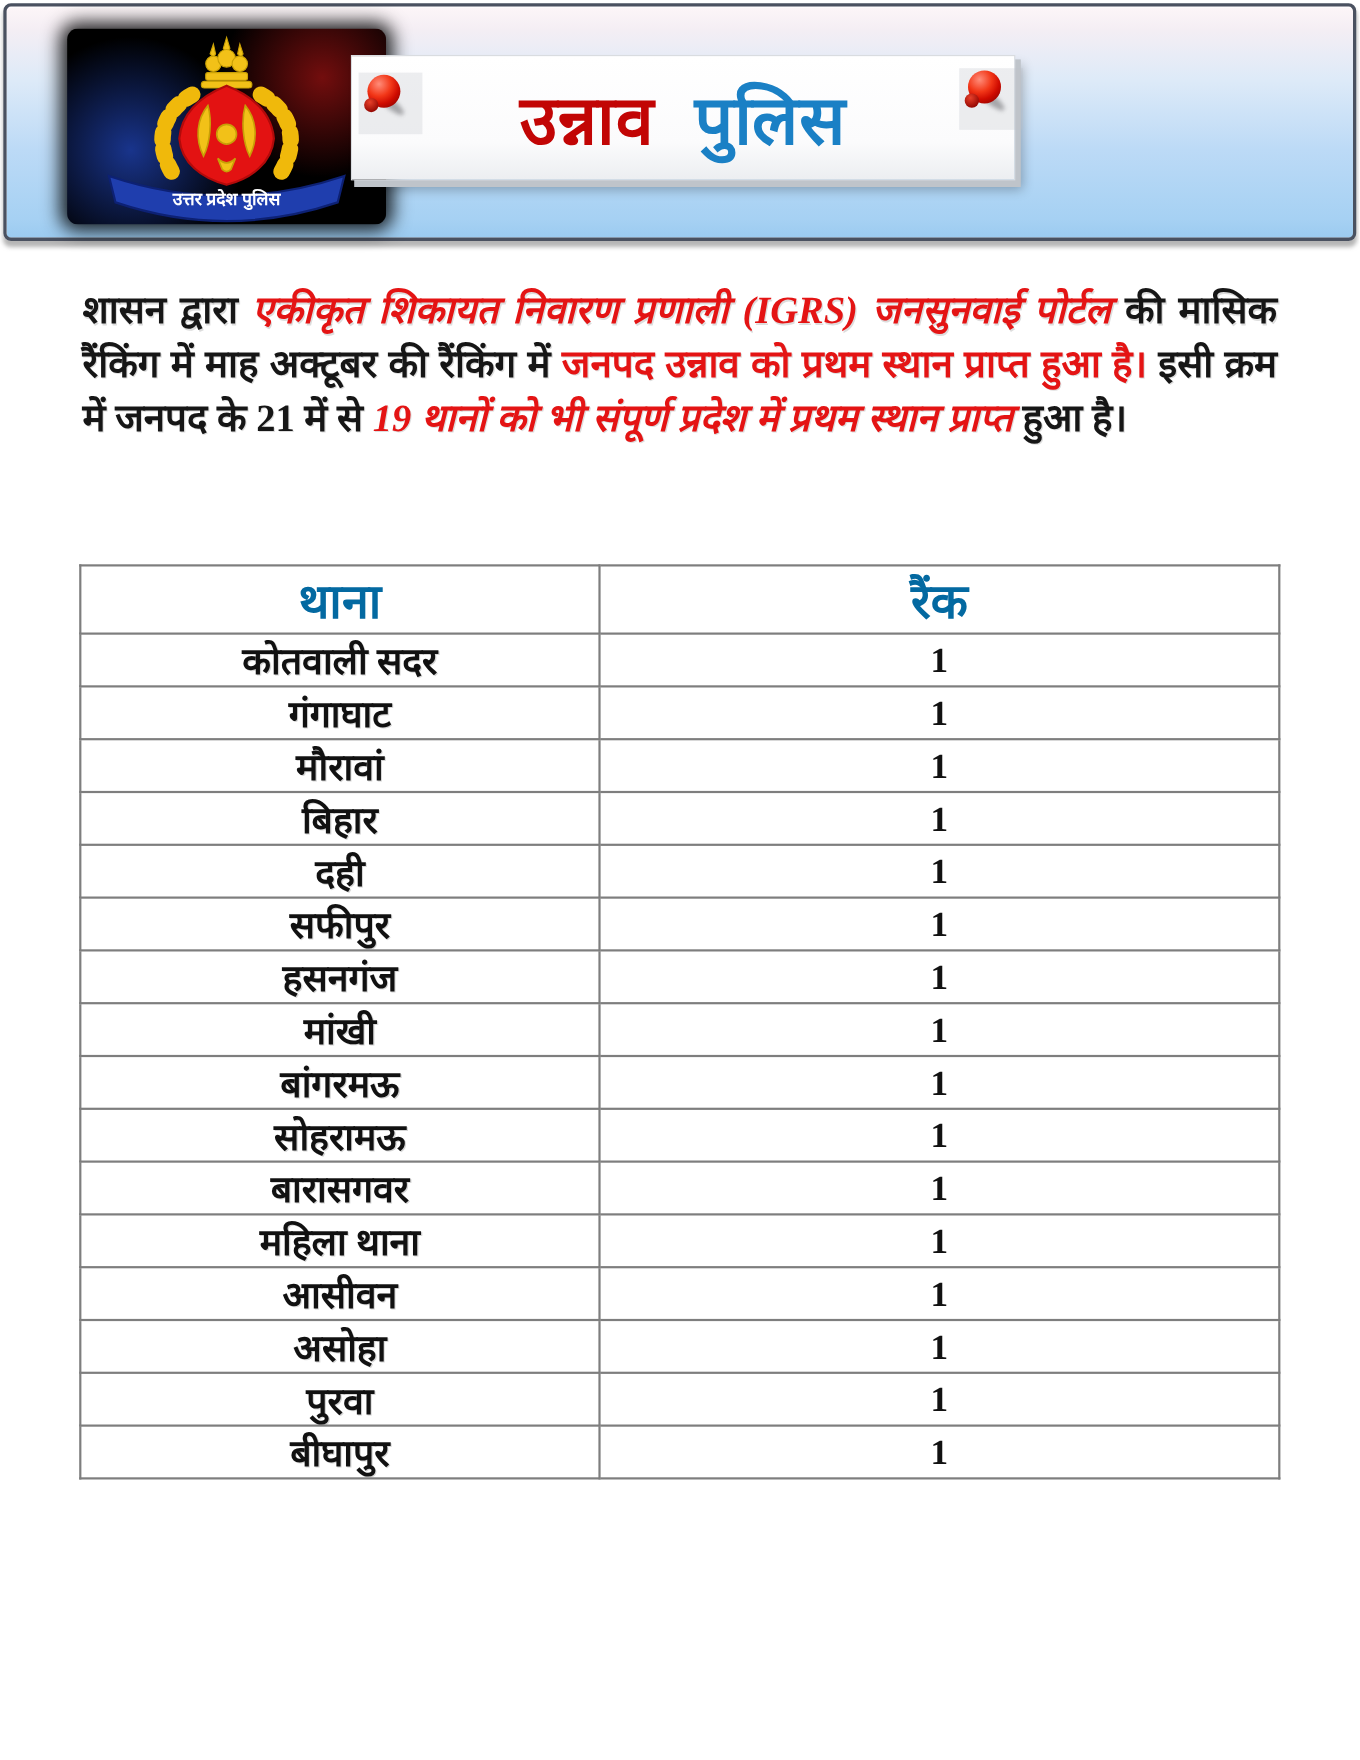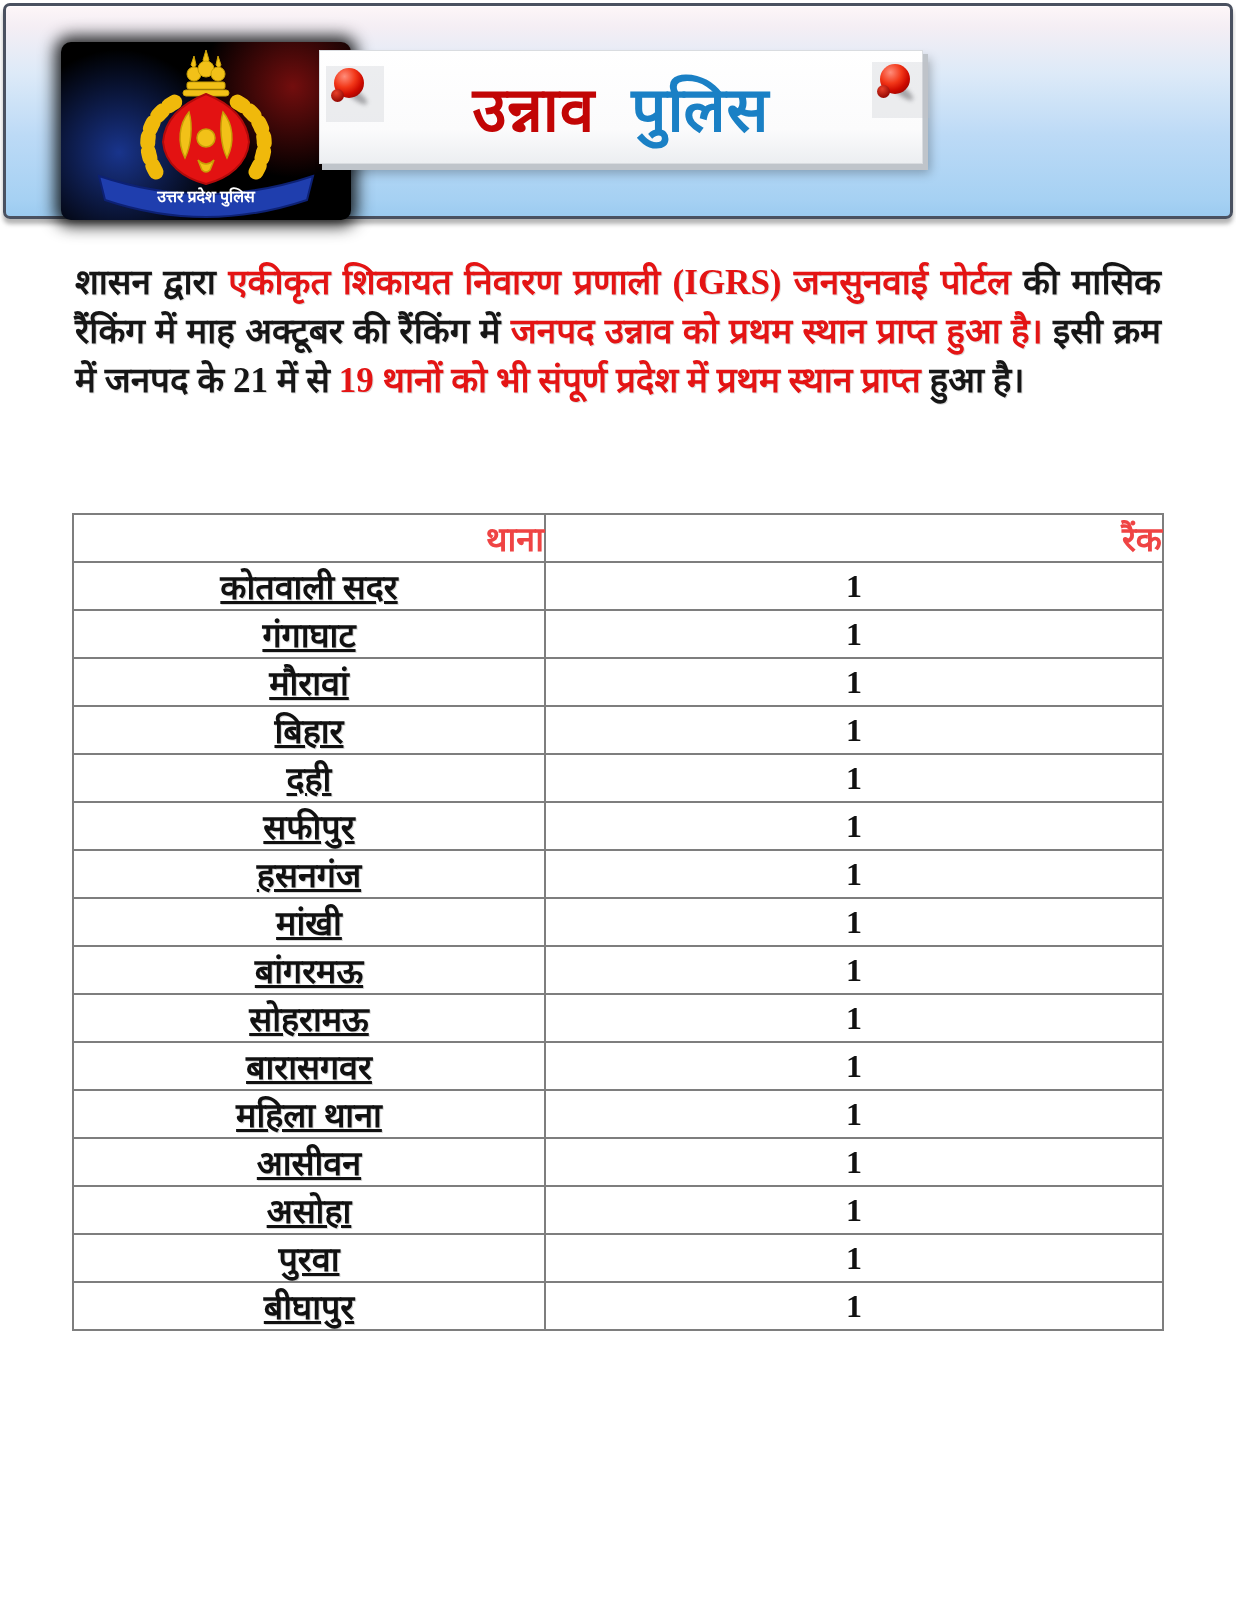--- a/index.html
+++ b/index.html
@@ -12,21 +12,21 @@
   .band{
     position:absolute;left:3px;top:3px;width:1224px;height:210px;
     border:3px solid #4a5160;border-radius:7px;
     background:linear-gradient(to bottom,
       #fdf6f8 0%, #f4eef4 10%, #ddeaf8 32%, #bcdaf6 62%, #a6d1f3 92%, #9ccbf0 100%);
     box-shadow:0 5px 4px rgba(120,120,120,.55), inset 0 1px 0 rgba(255,255,255,.8);
   }
 
   
   .logo-box{
-    position:absolute;left:55px;top:36px;width:290px;height:178px;
+    position:absolute;left:55px;top:20px;width:290px;height:178px;
     border-radius:10px;
     background:
       radial-gradient(circle at 20% 62%, rgba(45,95,255,.55), rgba(0,0,0,0) 40%),
       radial-gradient(circle at 80% 25%, rgba(255,30,30,.45), rgba(0,0,0,0) 34%),
       #000;
     box-shadow:0 0 16px 6px rgba(0,0,0,.85);
   }
   .logo-box svg{position:absolute;left:0;top:0;}
 
   
@@ -60,39 +60,39 @@
     background:radial-gradient(circle at 40% 30%, #e8402a, #8f0400 80%);
   }
 
   
   .intro{
     position:absolute;left:75px;top:258px;width:1086px;
     font-size:35px;line-height:49px;font-weight:bold;color:#161616;
     text-align:justify;text-shadow:1px 1px 0 rgba(120,120,120,.25);
   }
   .run{white-space:pre-wrap;}
-  .run.red{color:#e41414;}
+  .run.red{color:#e41414;font-style:italic;}
   .run.red-underline{
     color:#e41414;
     text-decoration-thickness:3px;text-underline-offset:7px;
   }
 
   
   .rank-table{
     position:absolute;left:72px;top:513px;width:1092px;
     border-collapse:collapse;table-layout:fixed;
   }
   .rank-table col.c1{width:43.3%;}
   .rank-table col.c2{width:56.7%;}
   .rank-table th,.rank-table td{
     border:2px solid #7e7e7e;height:45px;text-align:center;vertical-align:middle;
     padding:0;font-weight:bold;
   }
-  .rank-table th{font-size:34px;color:#ef4444;text-align:right;}
-  .td-station{font-size:34px;color:#111;text-shadow:1px 1px 0 rgba(120,120,120,.3);text-decoration:underline;}
+  .rank-table th{font-size:44px;color:#0369a1;}
+  .td-station{font-size:34px;color:#111;text-shadow:1px 1px 0 rgba(120,120,120,.3);}
   .td-rank{font-size:32px;color:#111;}
 </style>
 </head>
 <body>
 
 <div class="band">
 
   <div class="logo-box">
     <svg width="290" height="178" viewBox="0 0 290 178">
 

